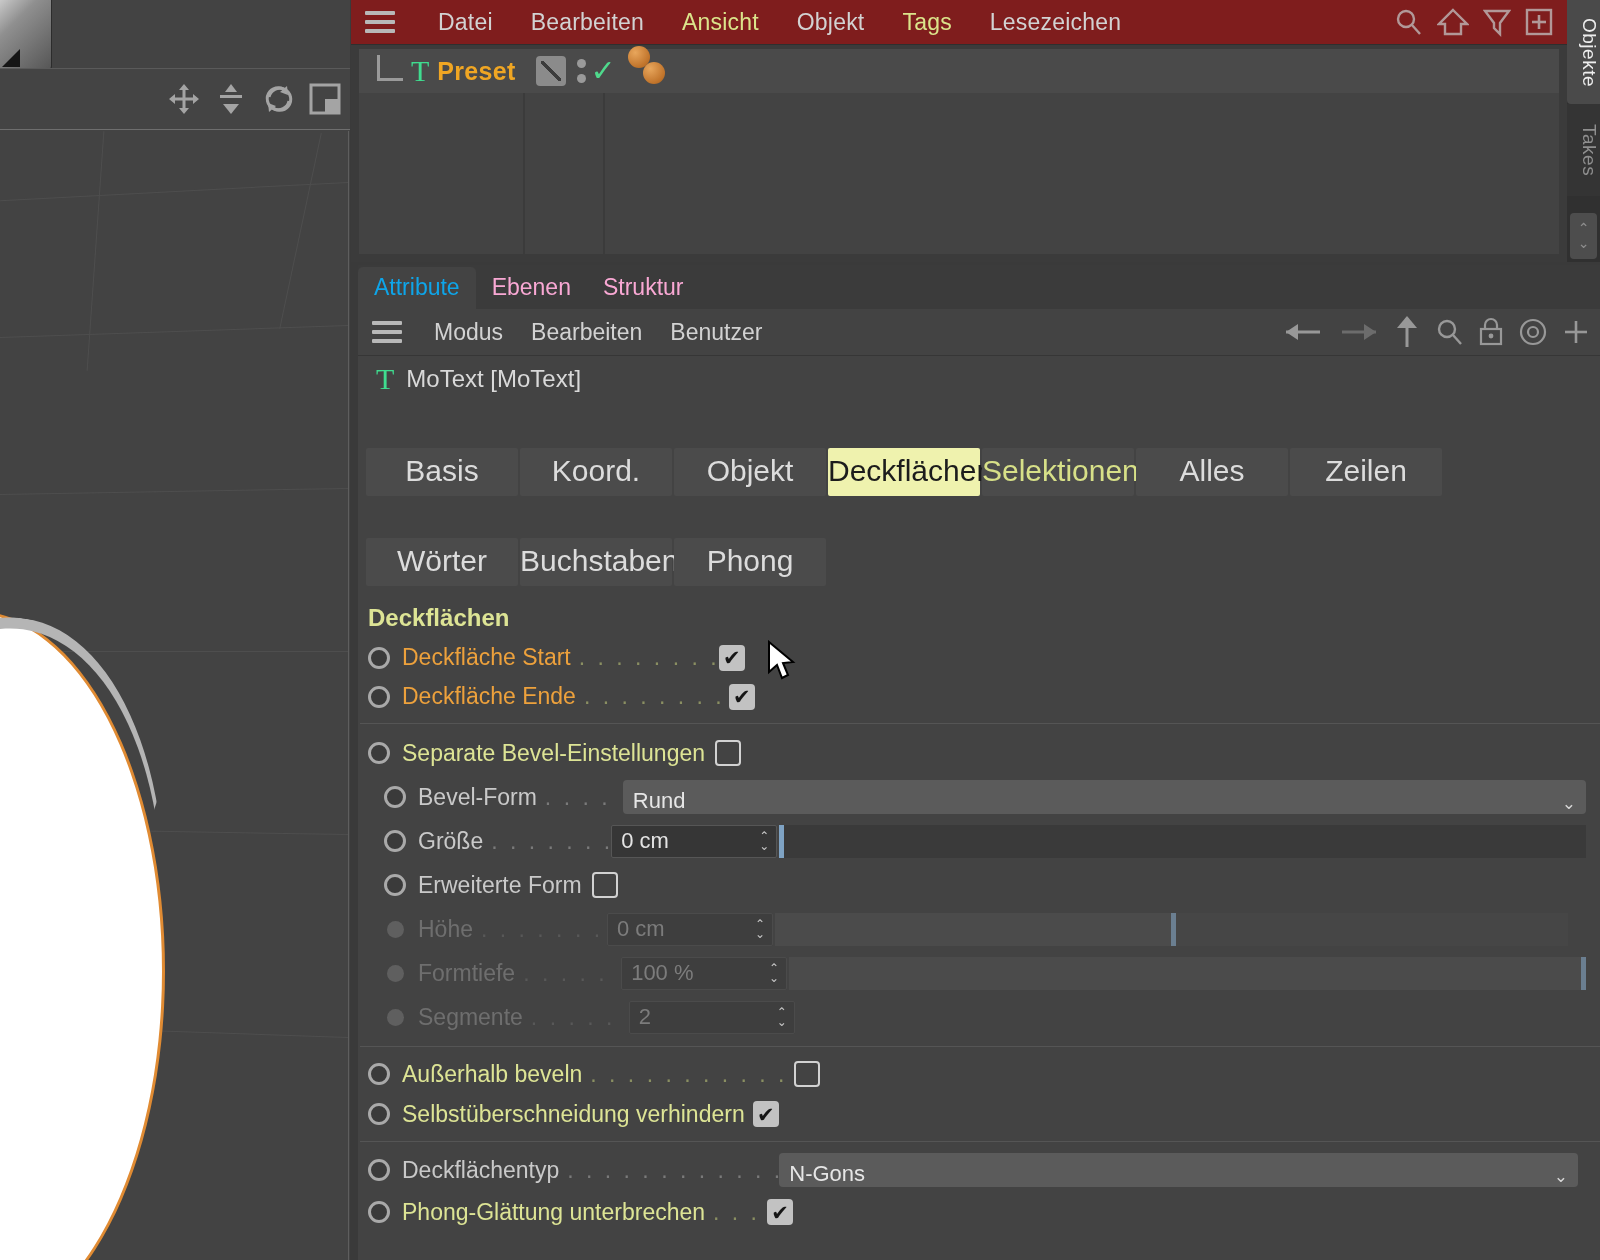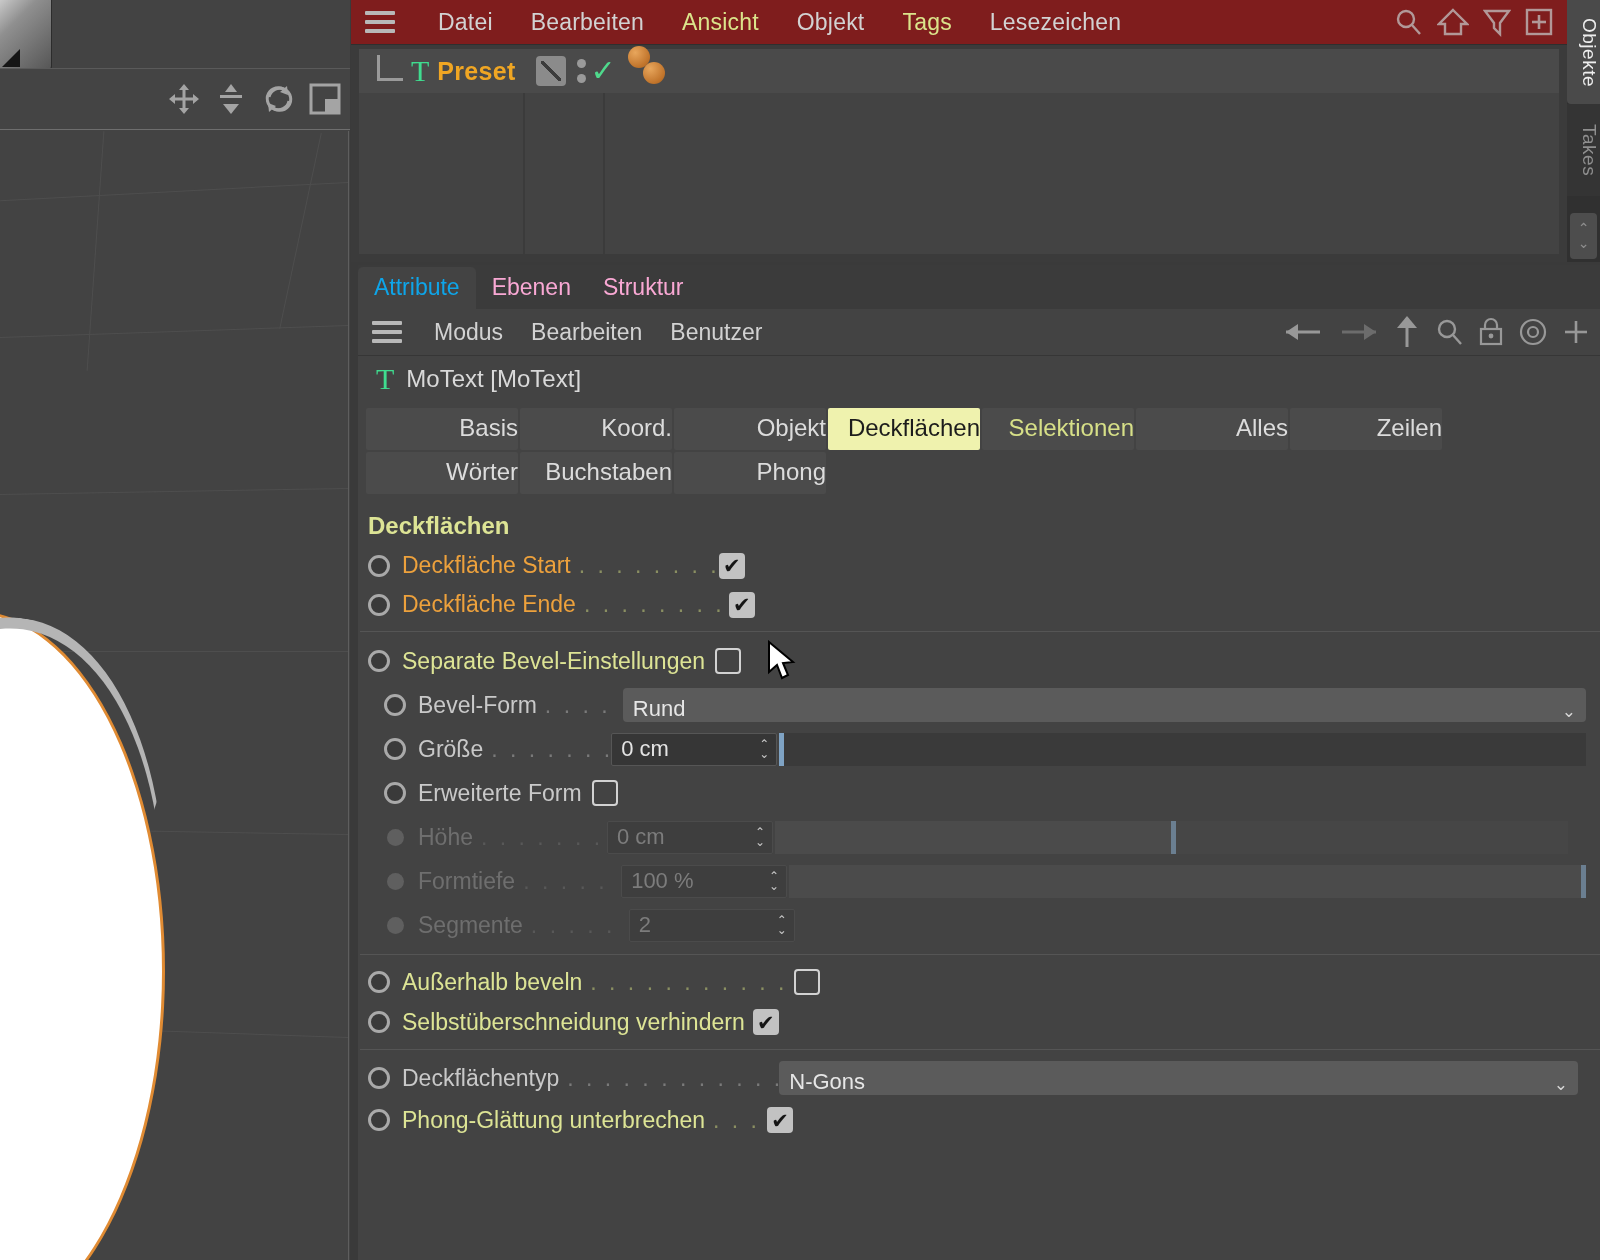--- a/index.html
+++ b/index.html
@@ -146,22 +146,22 @@
   .attr-tools { margin-left: auto; display:flex; align-items:center; gap: 14px; padding-right: 10px; }
   .attr-tools svg { opacity: .72; }
 
   .attr-objline { height: 46px; display:flex; align-items:center; padding-left: 18px; }
   .attr-objline .ticon { color:#3fdc8f; font-size: 30px; font-family:"Liberation Serif", serif; margin-right: 12px;}
   .attr-objline .otext { color: #d9d9d9; font-size: 24px; }
 
   .ptabs-wrap { padding: 6px 14px 0 8px; }
   .ptabs { display: flex; gap: 2px; }
   .ptab {
-    font-size: 24px; color: #dcdcdc; background: #4b4b4b;
-    padding: 6px 0 8px 0; text-align: right; border-radius: 2px;
+    font-size: 30px; color: #dcdcdc; background: #4b4b4b;
+    padding: 6px 0 8px 0; text-align: center; border-radius: 2px; margin-top: 40px;
   }
   .ptab.sel { background: #eff2ae; color: #1c1c1c; }
   .ptab.greentxt { color: #d7e088; }
   .ptabs2 { display: flex; gap: 2px; margin-top: 2px; }
 
   
   .sec-title { color: #dde495; font-size: 24px; font-weight: bold; padding: 18px 0 6px 10px; }
   .row { display: flex; align-items: center; height: 39px; padding-left: 10px; }
   .row.indent { padding-left: 26px; }
   .row.indent2 { padding-left: 26px; }

